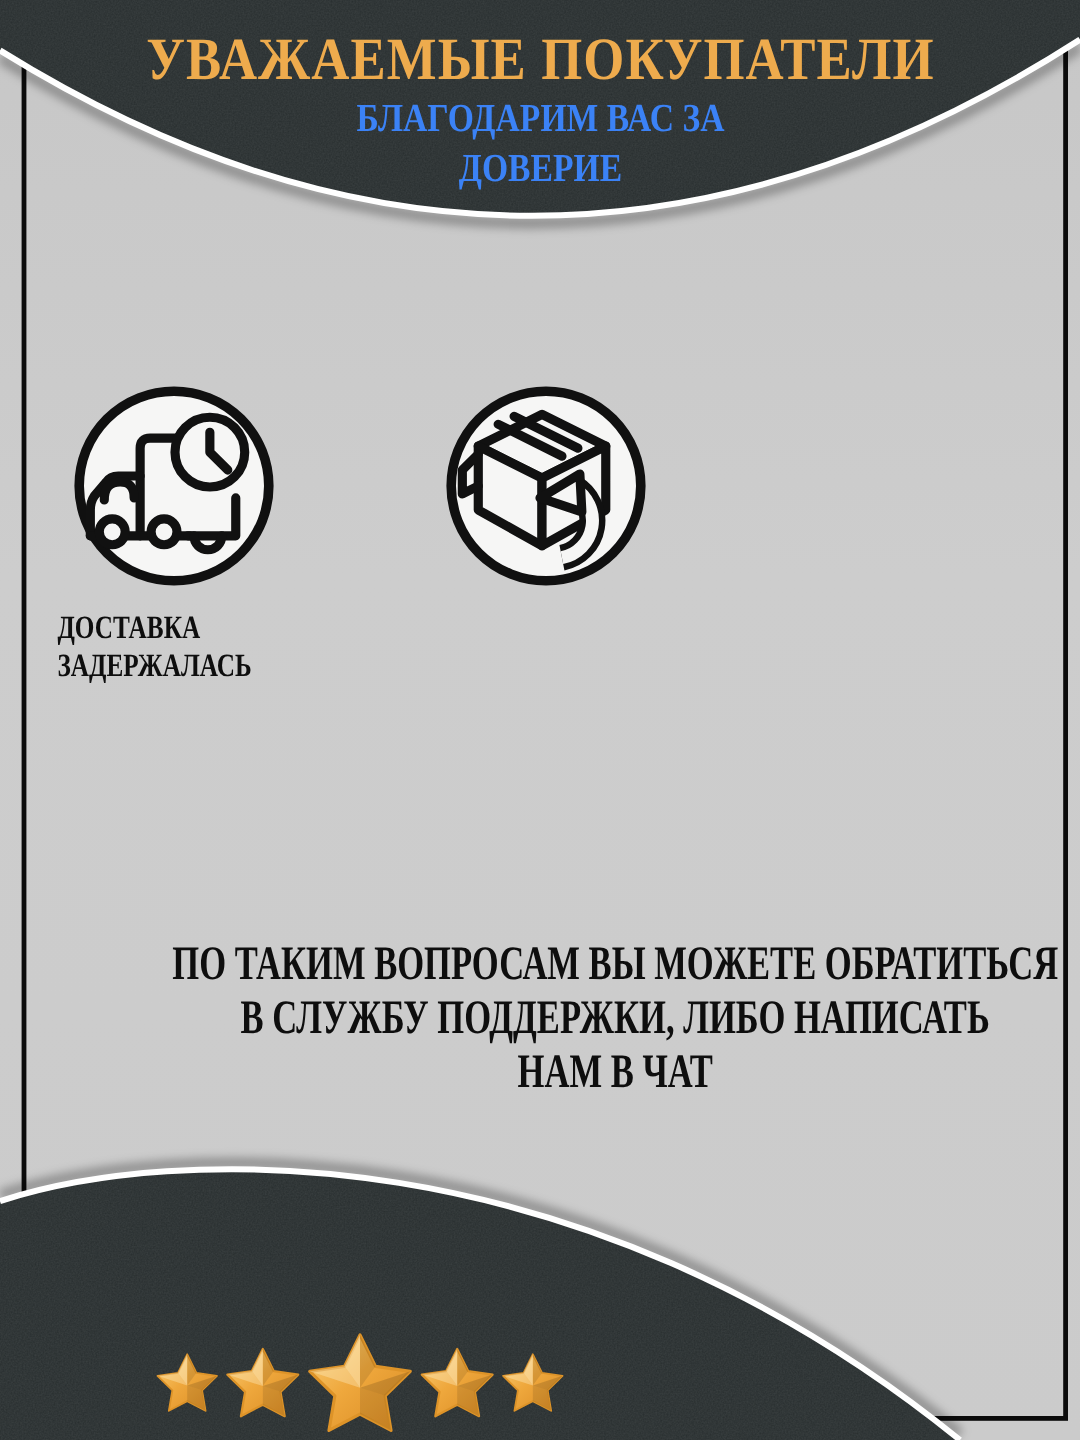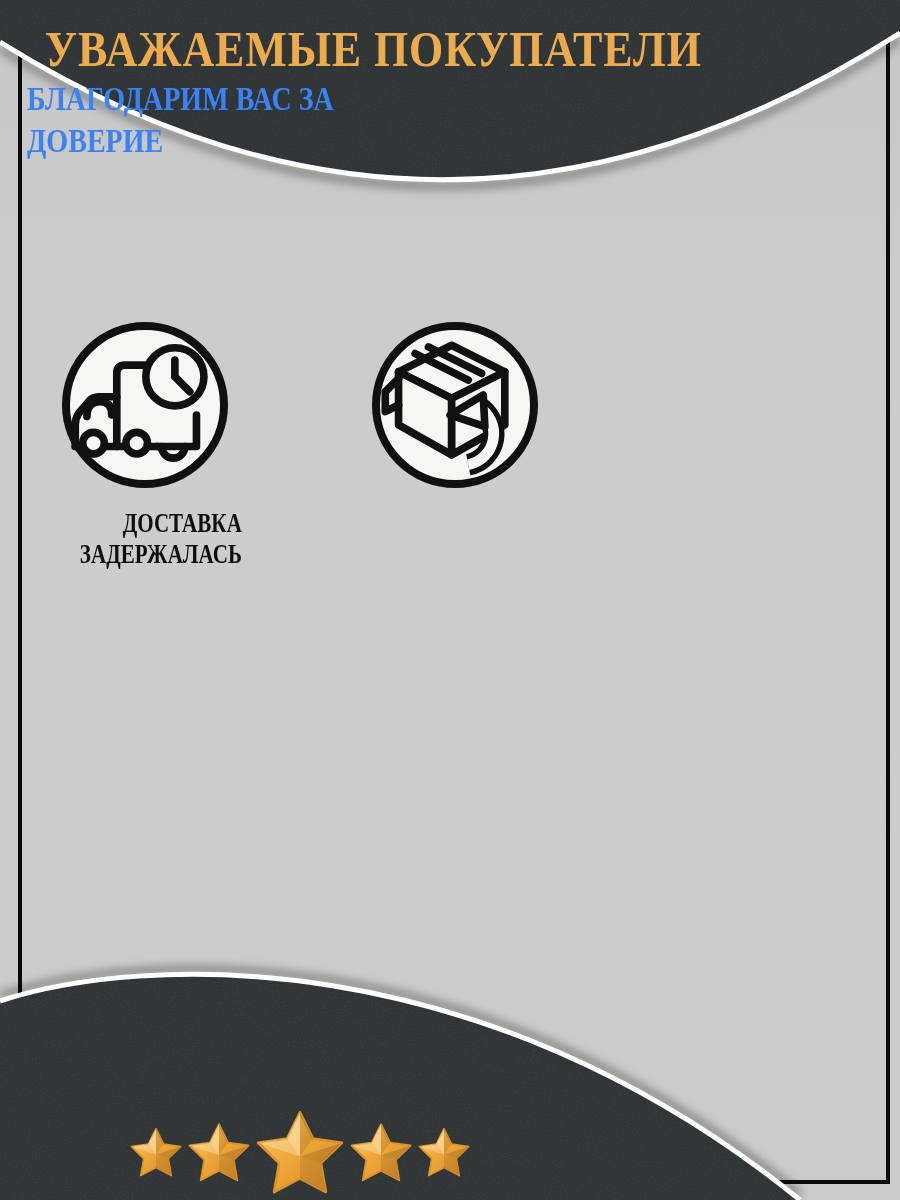--- a/index.html
+++ b/index.html
@@ -9,33 +9,33 @@
     background:linear-gradient(180deg,#c7c7c7 0%,#cdcdcd 40%,#cbcbcb 100%);
     font-family:"Liberation Serif",serif;font-weight:700;color:#0e0e0e;
   }
   .frame{
     position:absolute;left:18px;top:14px;width:872px;height:1170px;
     border:4px solid #0b0b0b;z-index:1;
   }
   #bgshapes{position:absolute;left:0;top:0;z-index:2;display:block}
   .layer{position:absolute;left:0;top:0;width:900px;height:1200px;z-index:3}
 
-  .center{position:absolute;left:0;width:900px;white-space:nowrap}
+  .center{position:absolute;left:0;width:900px;text-align:center;white-space:nowrap}
   .squeeze{display:inline-block;transform-origin:50% 50%}
 
   .title{top:20px;font-size:50px;letter-spacing:1px;color:#eeab4d}
   .title .squeeze{transform:scaleX(.88)}
   .subtitle{top:78px;font-size:33px;line-height:42px;color:#3b82f6}
   .subtitle .squeeze{transform:scaleX(.85)}
 
   .intro{top:192px;font-size:40px;line-height:45px}
   .intro .squeeze{transform:scaleX(.70)}
 
   .issues{position:absolute;top:322px;left:0;width:900px;height:300px}
-  .issue{position:absolute;text-align:right}
+  .issue{position:absolute;text-align:left}
   .issue-1{left:25px;width:240px}
   .issue-2{left:320px;width:270px}
   .issue-3{left:620px;width:262px}
   .issue-circle{
     position:relative;width:166px;height:166px;margin:0 auto;
     border:8px solid #101010;border-radius:50%;background:#f6f6f5;
   }
   .issue-circle svg{position:absolute;left:-8px;top:-8px;width:166px;height:166px;overflow:visible}
   .caption{margin-top:20px;font-size:27px;line-height:31px;white-space:nowrap}
   .caption .squeeze{transform:scaleX(.78)}
@@ -157,20 +157,27 @@
           <path d="M58,86 A19,19 0 0 0 64,51" fill="none" stroke="#f6f6f5" stroke-width="6.5" stroke-linecap="butt"></path>
           <polygon class="icf" points="47,56 67,44 68,63"></polygon>
         </svg>
       </div>
     </div>
 
 
   </div>
 
 
+  <div class="center support">
+    <span class="squeeze">
+      <div>ПО ТАКИМ ВОПРОСАМ ВЫ МОЖЕТЕ ОБРАТИТЬСЯ</div>
+      <div>В СЛУЖБУ ПОДДЕРЖКИ, ЛИБО НАПИСАТЬ</div>
+      <div>НАМ В ЧАТ</div>
+    </span>
+  </div>
 
 
   <div class="stars">
     <svg class="star-s" viewBox="0 0 100 100">
         <use href="#starShape"></use>
       </svg>
     <svg class="star-m" viewBox="0 0 100 100">
         <use href="#starShape"></use>
       </svg>
     <svg class="star-l" viewBox="0 0 100 100">

